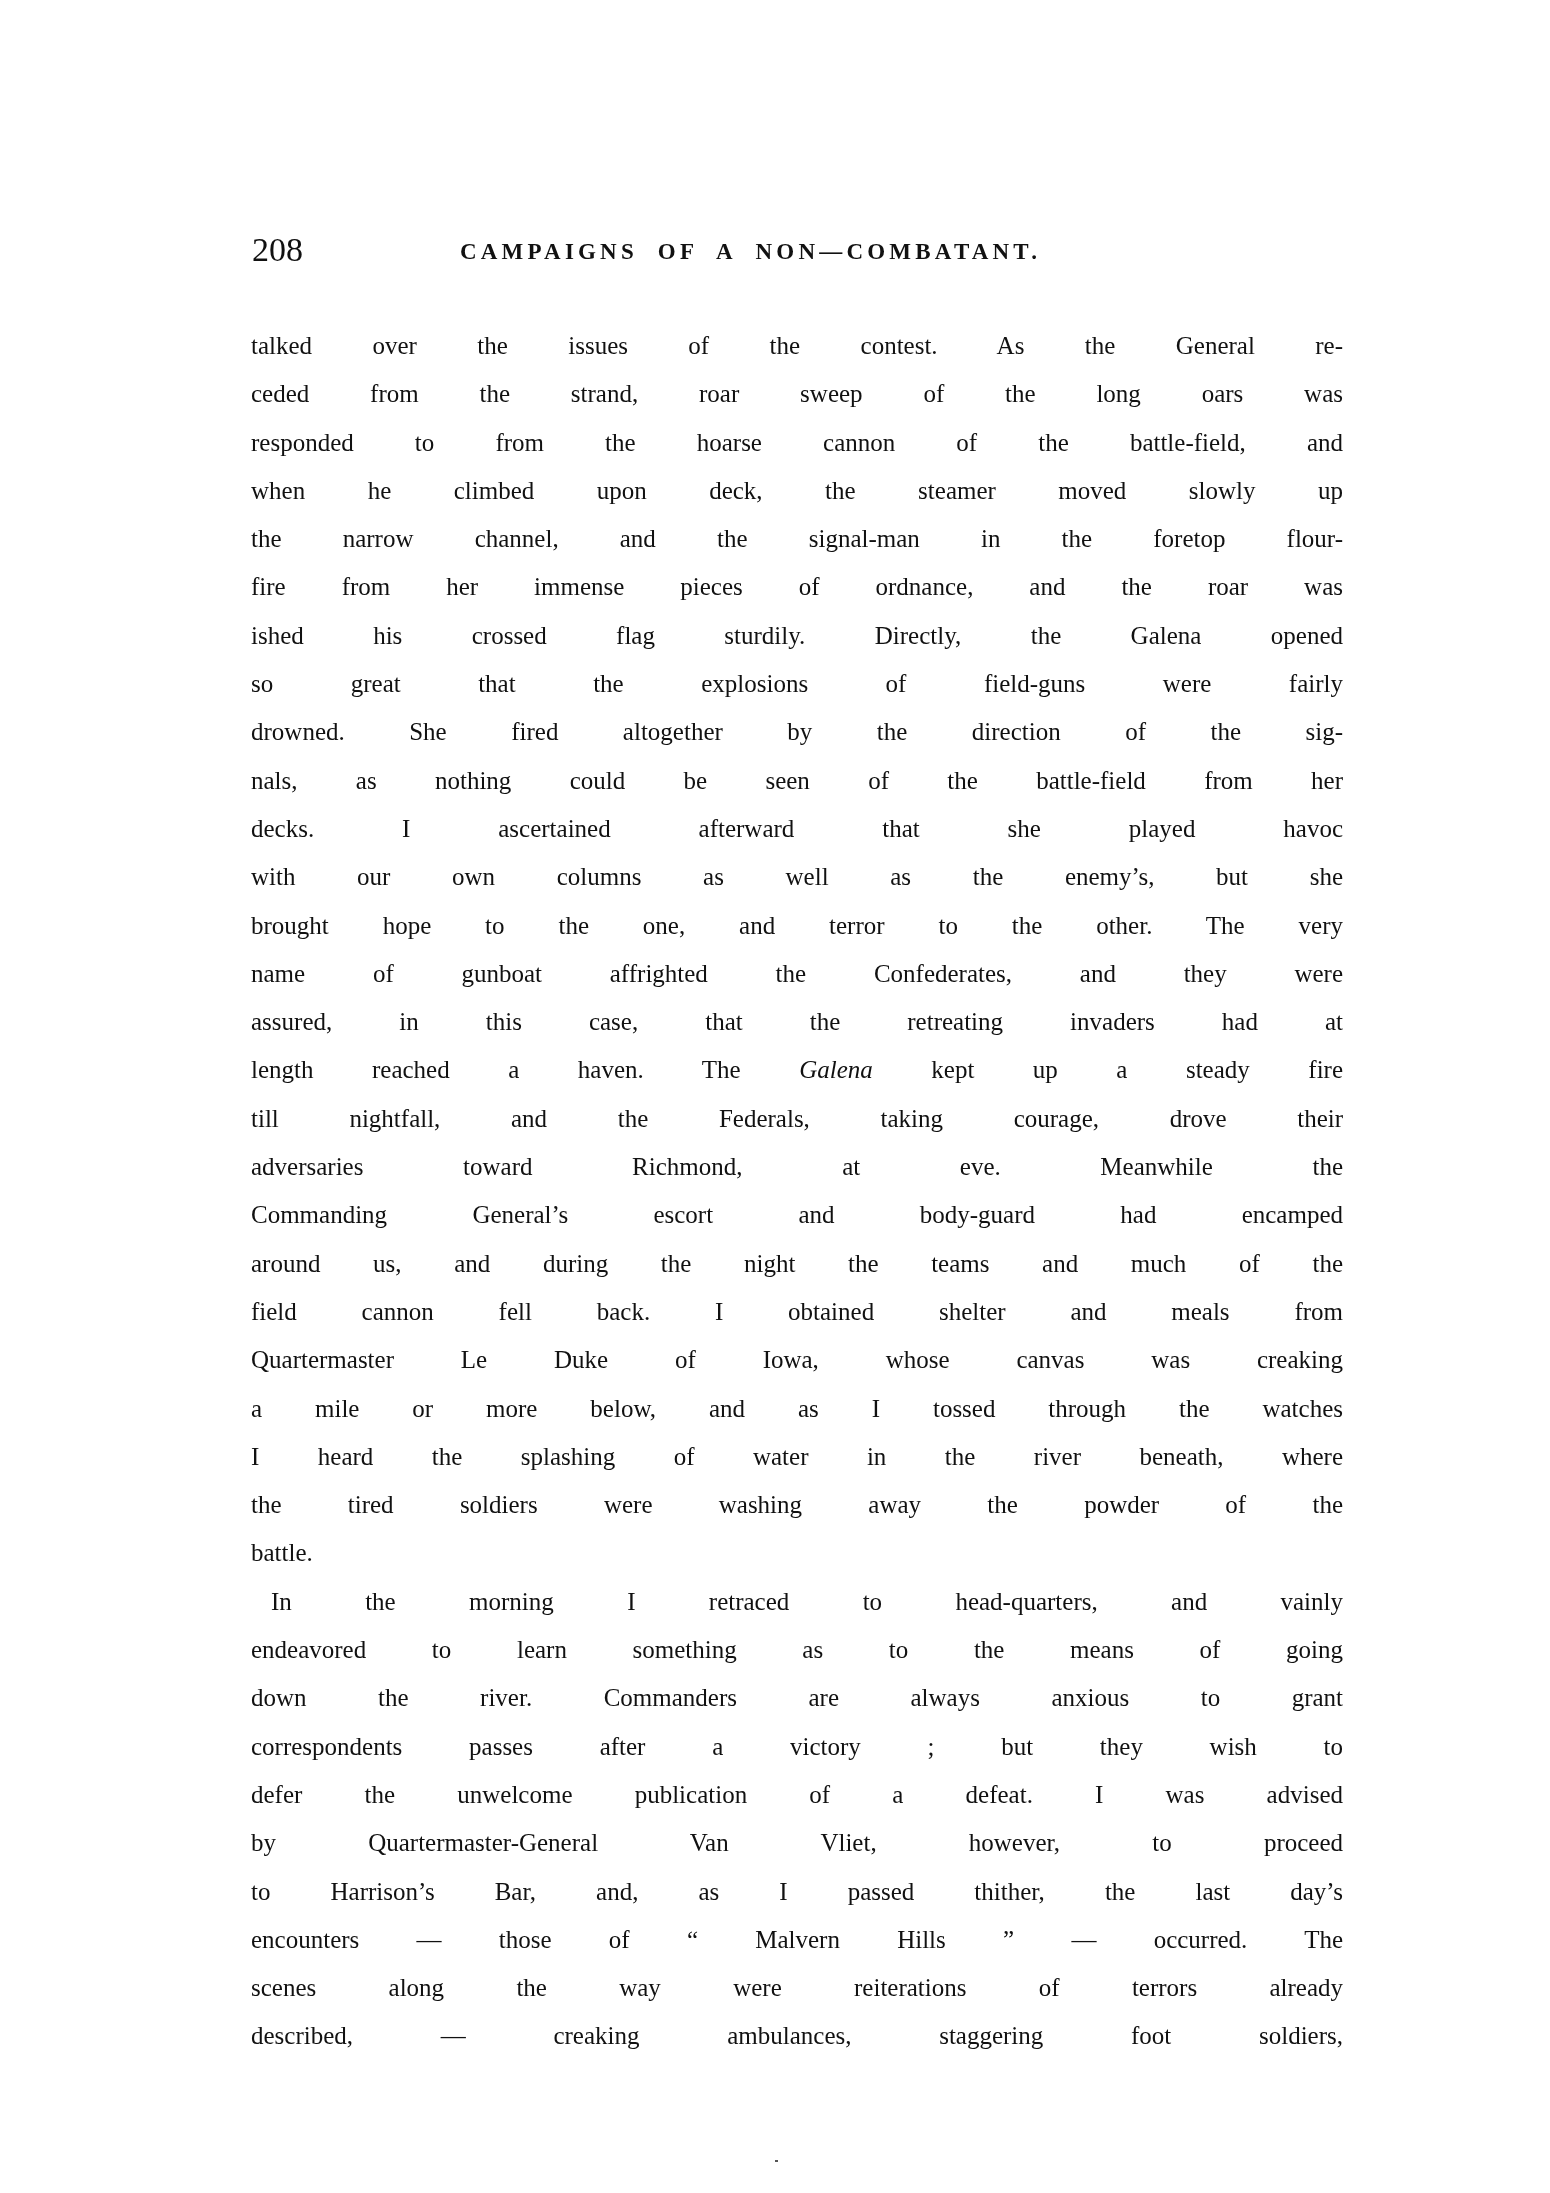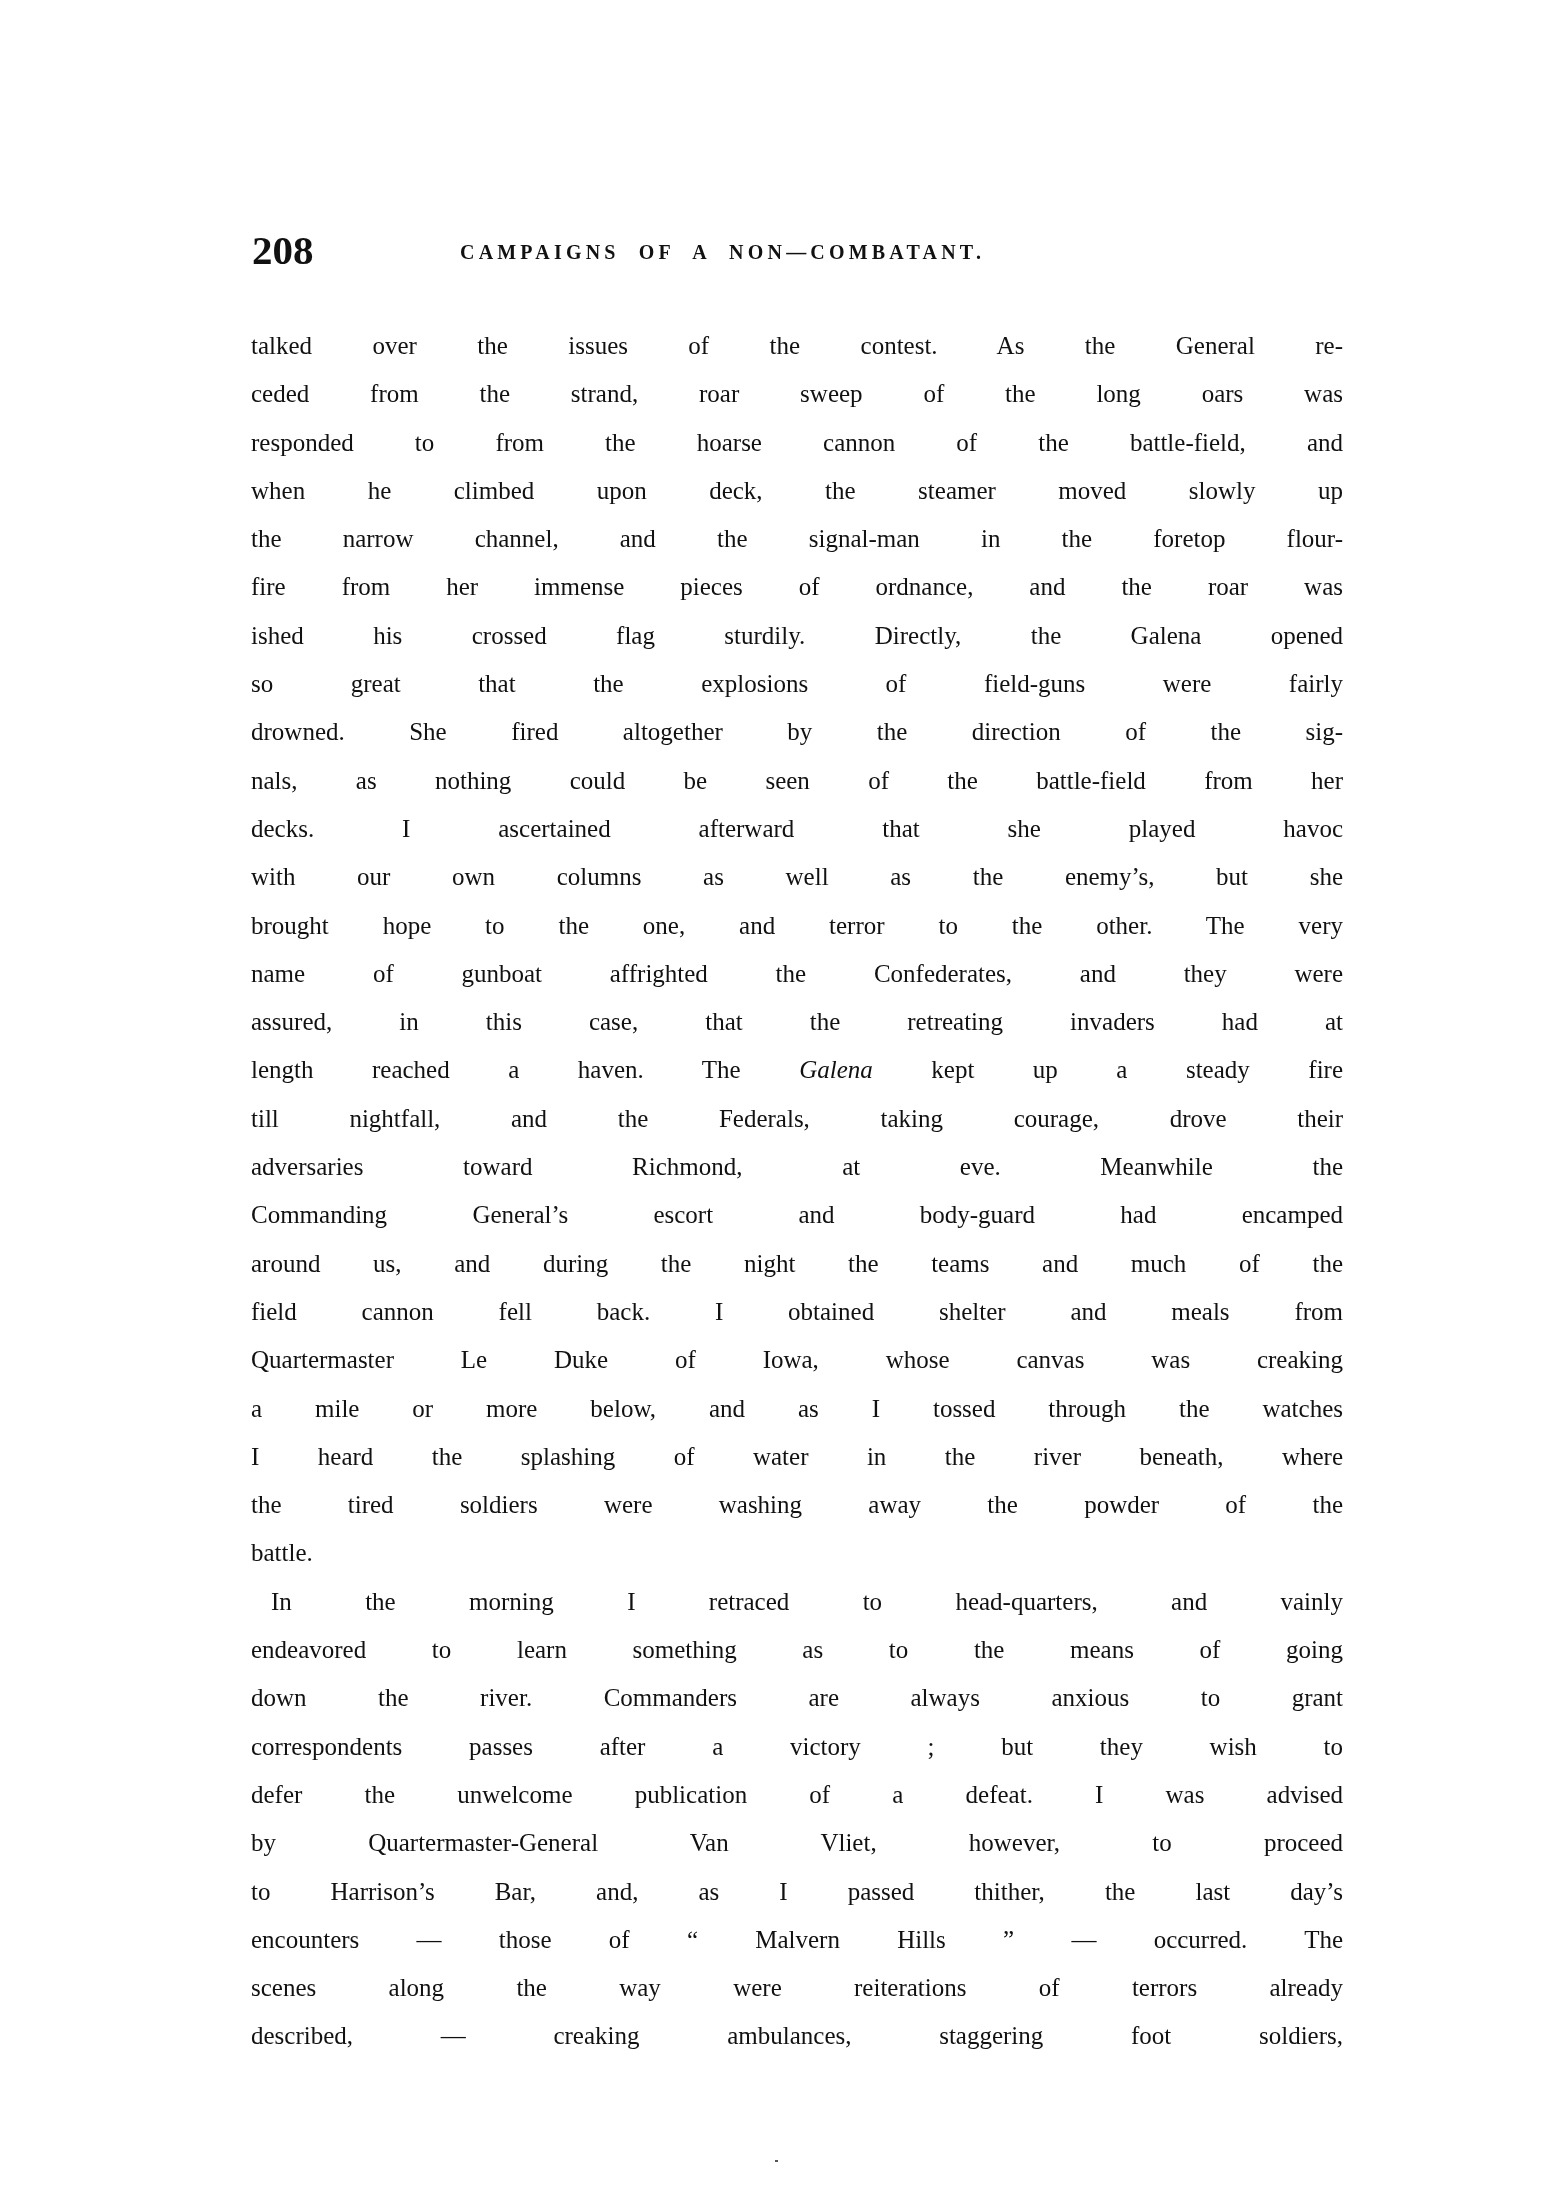--- a/index.html
+++ b/index.html
@@ -27,30 +27,30 @@
       position: absolute;
       left: 252px;
       top: 228px;
       width: 890px;
       height: 44px;
     }
     .page-number {
       position: absolute;
       left: 0;
       top: 0;
-      font-size: 41px;
+      font-size: 34px;
       line-height: 44px;
-      font-weight: bold;
+      font-weight: normal;
       letter-spacing: 0px;
     }
     .running-title {
       position: absolute;
       left: 208px;
       top: 2px;
-      font-size: 20px;
+      font-size: 23px;
       line-height: 44px;
       font-weight: bold;
       letter-spacing: 4.2px;
       word-spacing: 10px;
       white-space: nowrap;
     }
     .body-text {
       position: absolute;
       left: 251px;
       top: 322px;

